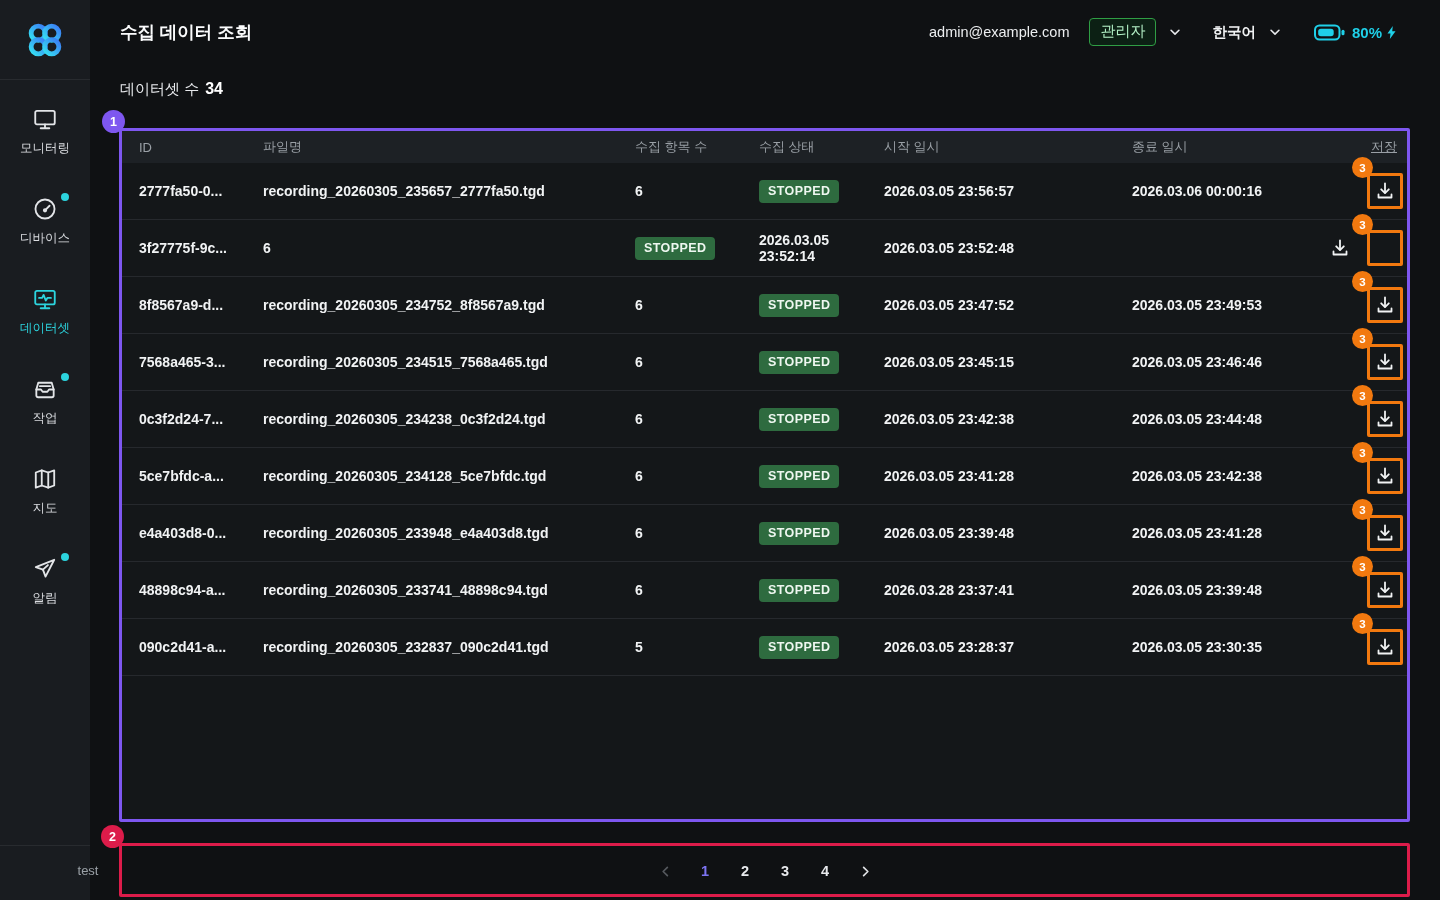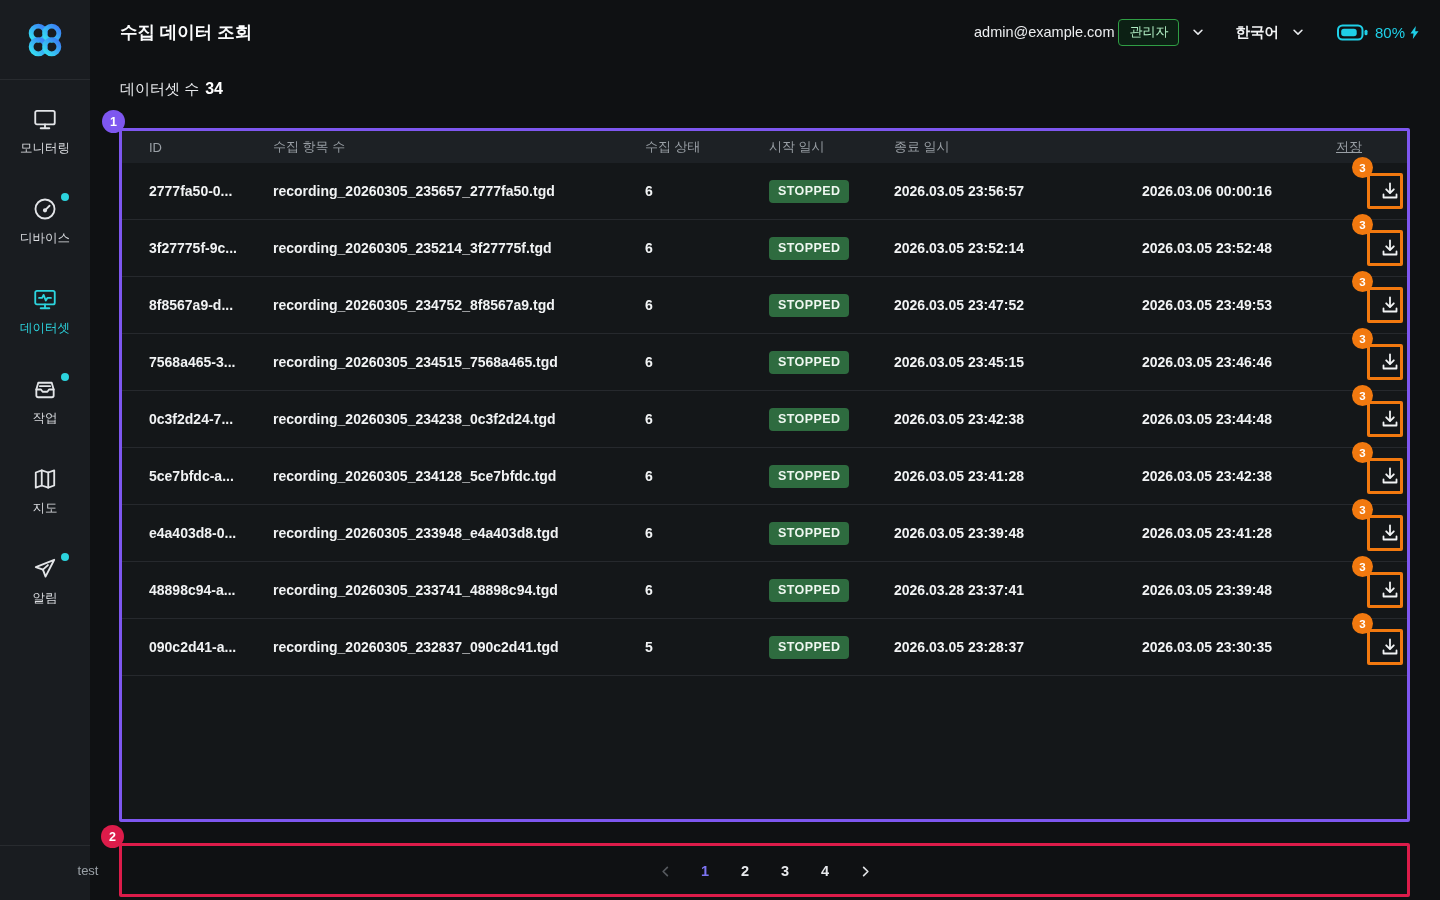--- a/index.html
+++ b/index.html
@@ -31,42 +31,42 @@
   .nav-label { margin-top:7px; font-size:12.5px; color:#dadce0; letter-spacing:0; }
   .nav-item.active .nav-label { color:#2cd4de; }
   .dot { position:absolute; right:-10px; top:-2px; width:8px; height:8px;
     border-radius:50%; background:#2cd4de; }
   .sidebar-bottom-divider { position:absolute; left:0; top:845px; width:90px; height:1px; background:#282b2f; }
   .sidebar-footer { position:absolute; left:0; top:863px; width:90px; text-align:center;
     font-size:13px; color:#9aa0a6; cursor:pointer;margin-left:43px; }
 
   
   .page-title { position:absolute; left:120px; top:20px; font-size:17.5px; font-weight:700; color:#fbfcfd; }
-  .header-right { position:absolute; right:20px; top:18px; height:28px;
+  .header-right { position:absolute; right:43px; top:18px; height:28px;
     display:flex; align-items:center;text-align:center; }
   .user-email { font-size:14.5px; color:#eceef0; }
-  .role-badge { margin-left:4px; font-size:13px; color:#b2efc5;
+  .role-badge { margin-left:20px; font-size:15px; color:#b2efc5;
     border:1px solid #2f9e44; background:#0c2014; border-radius:4px;
     padding:3px 10px 4px; }
   .hdr-chevron { margin-left:12px; cursor:pointer; }
   .language { margin-left:30px; font-size:14.5px; font-weight:600; color:#f1f3f4; cursor:pointer; }
   .battery-wrap { margin-left:32px; display:flex; align-items:center; }
-  .battery-pct { margin-left:7px; font-size:15px; font-weight:400; color:#1fd0e8; }
+  .battery-pct { margin-left:7px; font-size:15px; font-weight:700; color:#1fd0e8; }
   .bolt { margin-left:4px; }
 
   
   .subtitle { position:absolute; left:120px; top:80px; font-size:15px; color:#e8eaed; }
   .subtitle b { margin-left:6px; font-size:16px; font-weight:700; color:#ffffff; }
 
   
   .table { position:absolute; left:122px; top:131px; width:1285px; height:688px;
     background:#141719; }
   .trow { display:grid;
     grid-template-columns:124px 372px 124px 125px 248px 230px 1fr;
-    align-items:center; padding-left:27px; }
+    align-items:center; padding-left:17px; }
   .thead-row { height:32px; background:#1d2125; }
   .thead-row .hcell { font-size:13px; color:#9aa0a6; }
   .hcell.save-h { text-align:right; padding-right:10px;text-decoration:underline; }
   .body-row { height:57px; border-bottom:1px solid #26292d; background:#141719; }
   .cell { font-size:14px; font-weight:600; color:#f1f3f4; }
   .status-badge { display:inline-block; background:#2e6b3f; color:#eef7f0;
     font-size:12.5px; font-weight:600; letter-spacing:.4px;
     border-radius:4px; padding:4px 9px 5px; }
   .save-cell { display:flex; justify-content:flex-end; padding-right:4px; }
   .dl-btn { width:36px; height:36px; background:transparent; border:none;
@@ -215,20 +215,21 @@
   </span>
 </div>
 
 <div class="subtitle">
   <span>데이터셋 수</span><b>34</b>
 </div>
 
 <div class="table">
   <div class="trow thead-row">
       <span class="hcell">ID</span>
+      <span class="hcell">파일명</span>
       <span class="hcell">수집 항목 수</span>
       <span class="hcell">수집 상태</span>
       <span class="hcell">시작 일시</span>
       <span class="hcell">종료 일시</span>
       <span class="hcell save-h">저장</span>
     </div>
   <div>
       <div class="trow body-row">
        <span class="cell">2777fa50-0...</span>
        <span class="cell">recording_20260305_235657_2777fa50.tgd</span>
@@ -243,21 +244,20 @@
                 <path d="M12 4.5v9"></path>
                 <path d="M8.2 10.3L12 14.1l3.8-3.8"></path>
                 <path d="M5.5 15.5v3h13v-3"></path>
               </g>
             </svg>
           </button>
         </span>
      </div>
       <div class="trow body-row">
        <span class="cell">3f27775f-9c...</span>
-       <span class="cell">recording_20260305_235214_3f27775f.tgd</span>
        <span class="cell">6</span>
        <span class="cell"><span class="status-badge">STOPPED</span></span>
        <span class="cell">2026.03.05 23:52:14</span>
        <span class="cell">2026.03.05 23:52:48</span>
        <span class="cell save-cell">
           <button class="dl-btn">
             <svg width="24" height="24" viewBox="0 0 24 24">
               <g fill="none" stroke="#f1f3f4" stroke-width="1.8" stroke-linecap="round" stroke-linejoin="round">
                 <path d="M12 4.5v9"></path>
                 <path d="M8.2 10.3L12 14.1l3.8-3.8"></path>

